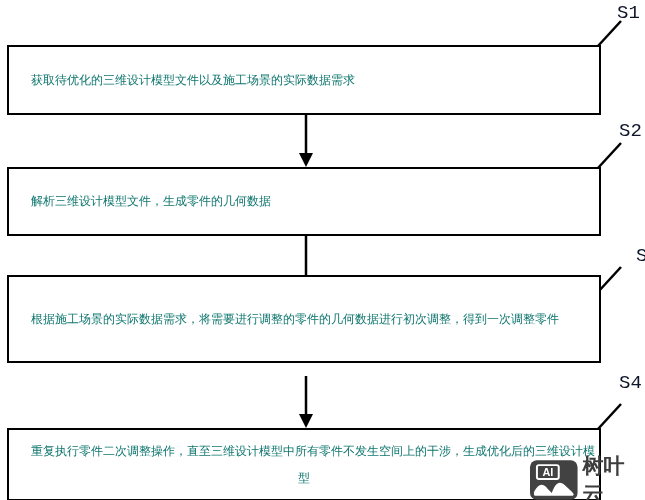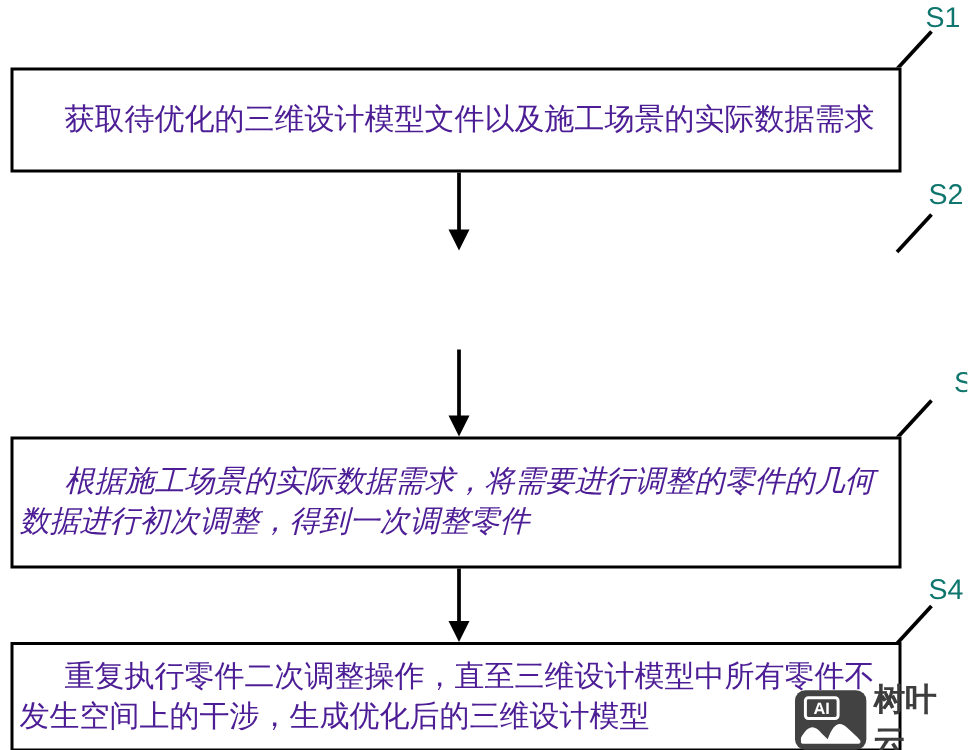--- a/index.html
+++ b/index.html
@@ -17,41 +17,42 @@
   .flowbox{
     position:absolute;
     left:7px;width:582px;
     border:2px solid #000000;
     background:#ffffff;
     display:flex;align-items:center;
     padding:0 4px;
     box-sizing:content-box;
   }
   .flowbox .boxtext{
-    font-size:20px;
+    font-size:12px;
     line-height:27px;
-    color:#4c1d95;
+    color:#0f766e;
     text-indent:1.5em;
     letter-spacing:0px;
     word-break:break-all;
+    text-align:center;
   }
   .b1{top:45px;height:66px;}
   .b2{top:167px;height:65px;}
-  .b3{top:291px;height:84px;font-style:italic;}
+  .b3{top:275px;height:84px;}
   .b4{top:428px;height:69px;}
   .slabel{
     position:absolute;
     font-size:19px;
-    color:#0f766e;
-    font-family:Liberation Sans, sans-serif;
+    color:#0f172a;
+    font-family:Liberation Mono, monospace;
   }
   .s1{left:617px;top:2px;}
   .s2{left:619px;top:120px;text-align:center;}
   .s3{left:636px;top:245px;}
-  .s4{left:619px;top:383px;}
+  .s4{left:619px;top:372px;}
   .watermark{
     position:absolute;
     left:529px;top:452px;
     display:flex;align-items:center;
     z-index:5;
   }
   .wm-label{
     font-family:"Liberation Sans","DejaVu Sans",sans-serif;
     font-weight:bold;
     font-size:21px;
@@ -77,20 +78,23 @@
 
     <line x1="598" y1="46" x2="621" y2="21" stroke="#000" stroke-width="2.5"></line>
     <line x1="598" y1="168" x2="621" y2="143" stroke="#000" stroke-width="2.5"></line>
     <line x1="598" y1="292" x2="621" y2="267" stroke="#000" stroke-width="2.5"></line>
     <line x1="598" y1="429" x2="621" y2="404" stroke="#000" stroke-width="2.5"></line>
   </svg>
 
   <div class="flowbox b1">
     <span class="boxtext">获取待优化的三维设计模型文件以及施工场景的实际数据需求</span>
   </div>
+  <div class="flowbox b2">
+    <span class="boxtext">解析三维设计模型文件，生成零件的几何数据</span>
+  </div>
   <div class="flowbox b3">
     <span class="boxtext">根据施工场景的实际数据需求，将需要进行调整的零件的几何数据进行初次调整，得到一次调整零件</span>
   </div>
   <div class="flowbox b4">
     <span class="boxtext">重复执行零件二次调整操作，直至三维设计模型中所有零件不发生空间上的干涉，生成优化后的三维设计模型</span>
   </div>
 
   <div class="slabel s1">S1</div>
   <div class="slabel s2">S2</div>
   <div class="slabel s3">S3</div>

